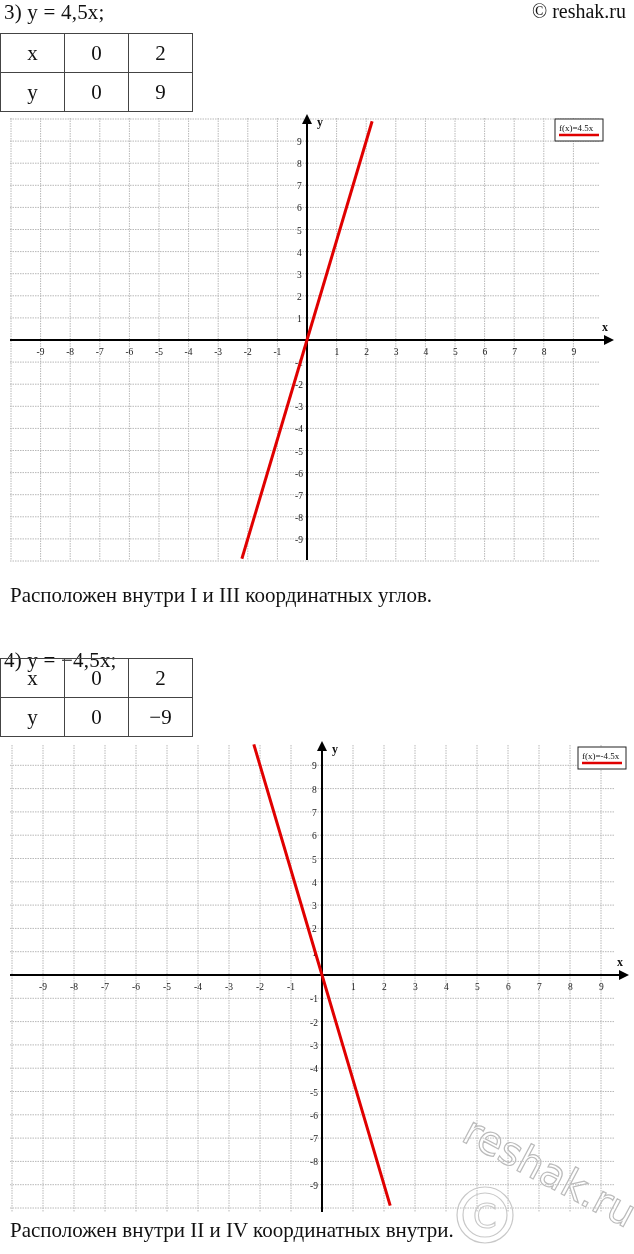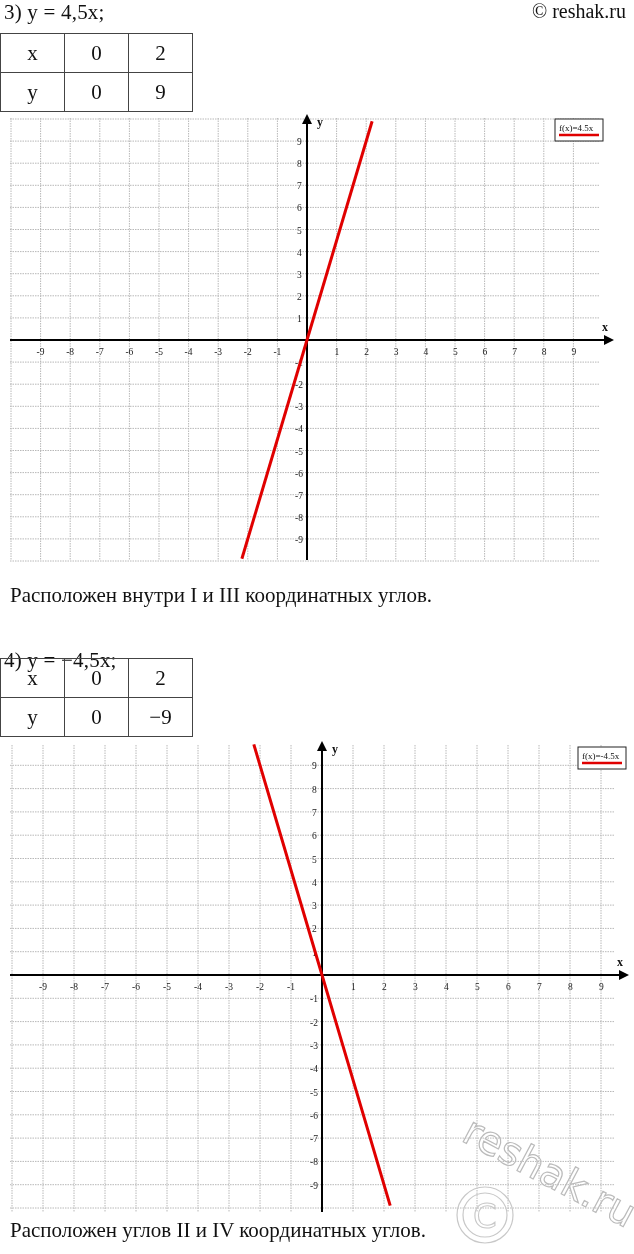--- a/index.html
+++ b/index.html
@@ -231,20 +231,20 @@
     <text x="617" y="228" class="axis-name">x</text>
     <text x="332" y="15" class="axis-name">y</text>
     <polyline points="253.8,6.329999999999984 322,237 390.2,467.67" fill="none" stroke="#e00000" stroke-width="3"></polyline>
     <g>
       <rect x="578" y="9" width="48" height="22" fill="#fff" stroke="#222" stroke-width="1"></rect>
       <text x="582" y="21" class="legend-text">f(x)=-4.5x</text>
       <line x1="582" y1="25" x2="622" y2="25" stroke="#e00000" stroke-width="2.5"></line>
     </g>
   </svg>
 
-<div class="caption" style="top:1218px;">Расположен углов II и IV координатных углов.</div>
+<div class="caption" style="top:1218px;">Расположен внутри II и IV координатных внутри.</div>
 
 <svg class="watermark" viewBox="0 0 200 140">
   <text x="20" y="30" transform="rotate(28 20 30)" font-family="DejaVu Sans, sans-serif" font-size="40" fill="none" stroke="#bbb" stroke-width="1.2">reshak.ru</text>
   <circle cx="45" cy="105" r="28" fill="none" stroke="#c8c8c8" stroke-width="1.2"></circle>
   <circle cx="45" cy="105" r="22" fill="none" stroke="#c8c8c8" stroke-width="1.2"></circle>
   <text x="33" y="118" font-family="DejaVu Sans, sans-serif" font-size="34" fill="none" stroke="#c8c8c8" stroke-width="1.1">C</text>
 </svg>
 
 </body></html>

